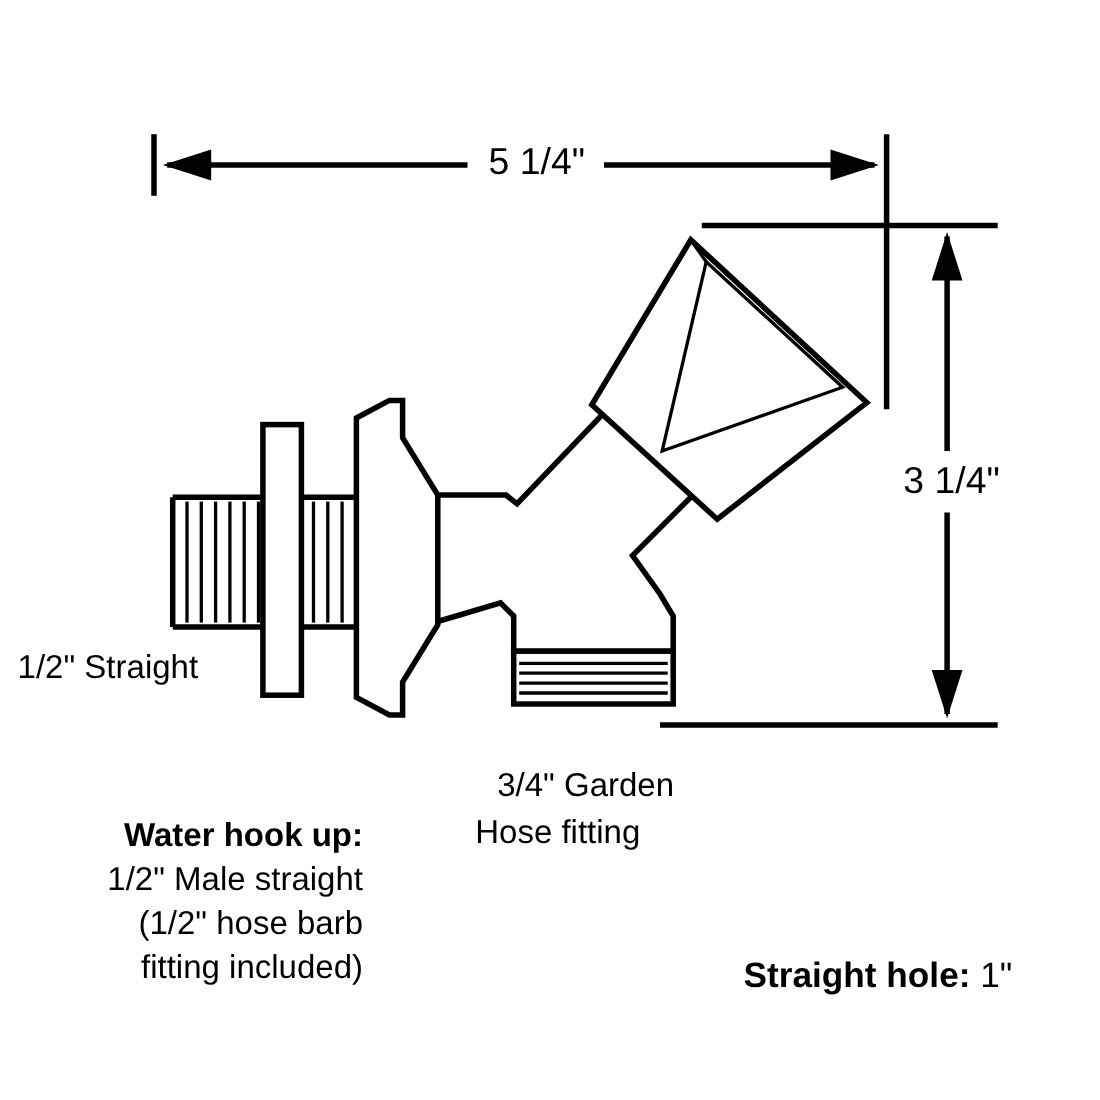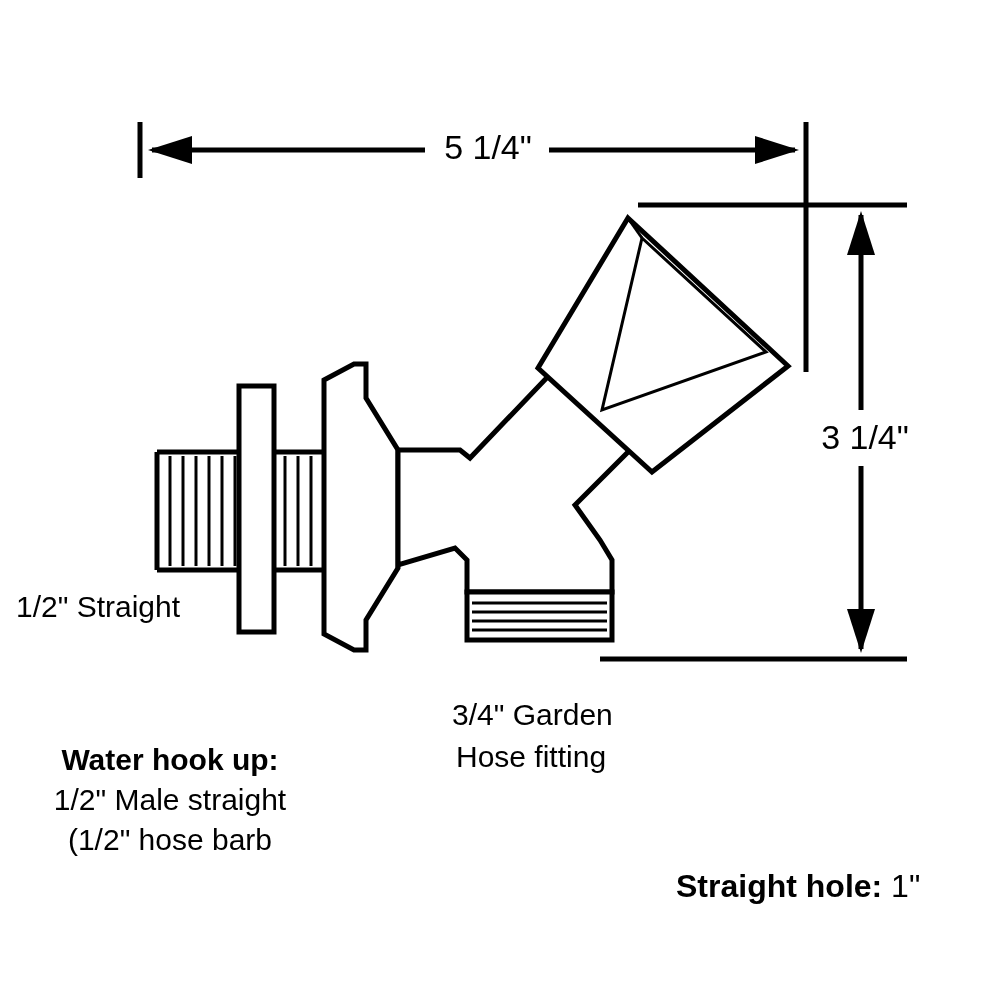--- a/index.html
+++ b/index.html
@@ -11,21 +11,21 @@
     color:#000;
     overflow:hidden;
   }
   #drawing{position:absolute;left:0;top:0;}
   .lbl{position:absolute;white-space:pre;color:#000;}
   .dim-label{font-size:34px;font-weight:400;text-align:center;background:#fff;}
   .plain{font-size:30px;font-weight:400;}
   .bold{font-weight:700;}
   .hookup{
     position:absolute;left:10px;top:740px;width:320px;
-    text-align:center;font-size:30px;line-height:40px;
+    text-align:right;font-size:30px;line-height:40px;
   }
   .mounting{position:absolute;left:676px;top:868px;font-size:32px;}
 </style>
 </head>
 <body>
 
 <div id="stage">
 
   <svg id="drawing" width="1000" height="1000" viewBox="0 0 1000 1000">
 
@@ -98,25 +98,26 @@
     </g>
   </svg>
 
   <div class="lbl dim-label" style="left:427px;top:128px;width:122px;">5 1/4"</div>
 
   <div class="lbl dim-label" style="left:806px;top:418px;width:118px;">3 1/4"</div>
 
   <div class="lbl plain" style="left:16px;top:590px;">1/2" Straight</div>
 
   <div class="lbl plain" style="left:452px;top:698px;">3/4" Garden</div>
-  <div class="lbl plain" style="left:456px;top:740px;">Hose fitting</div>
+  <div class="lbl plain" style="left:432px;top:740px;">Hose fitting</div>
 
   <div class="hookup">
     <div class="bold">Water hook up:</div>
     <div>1/2" Male straight</div>
     <div>(1/2" hose barb</div>
+    <div>fitting included)</div>
   </div>
 
   <div class="mounting">
     <span class="bold">Straight hole:</span><span> 1"</span>
   </div>
 
 </div>
 
 </body></html>

